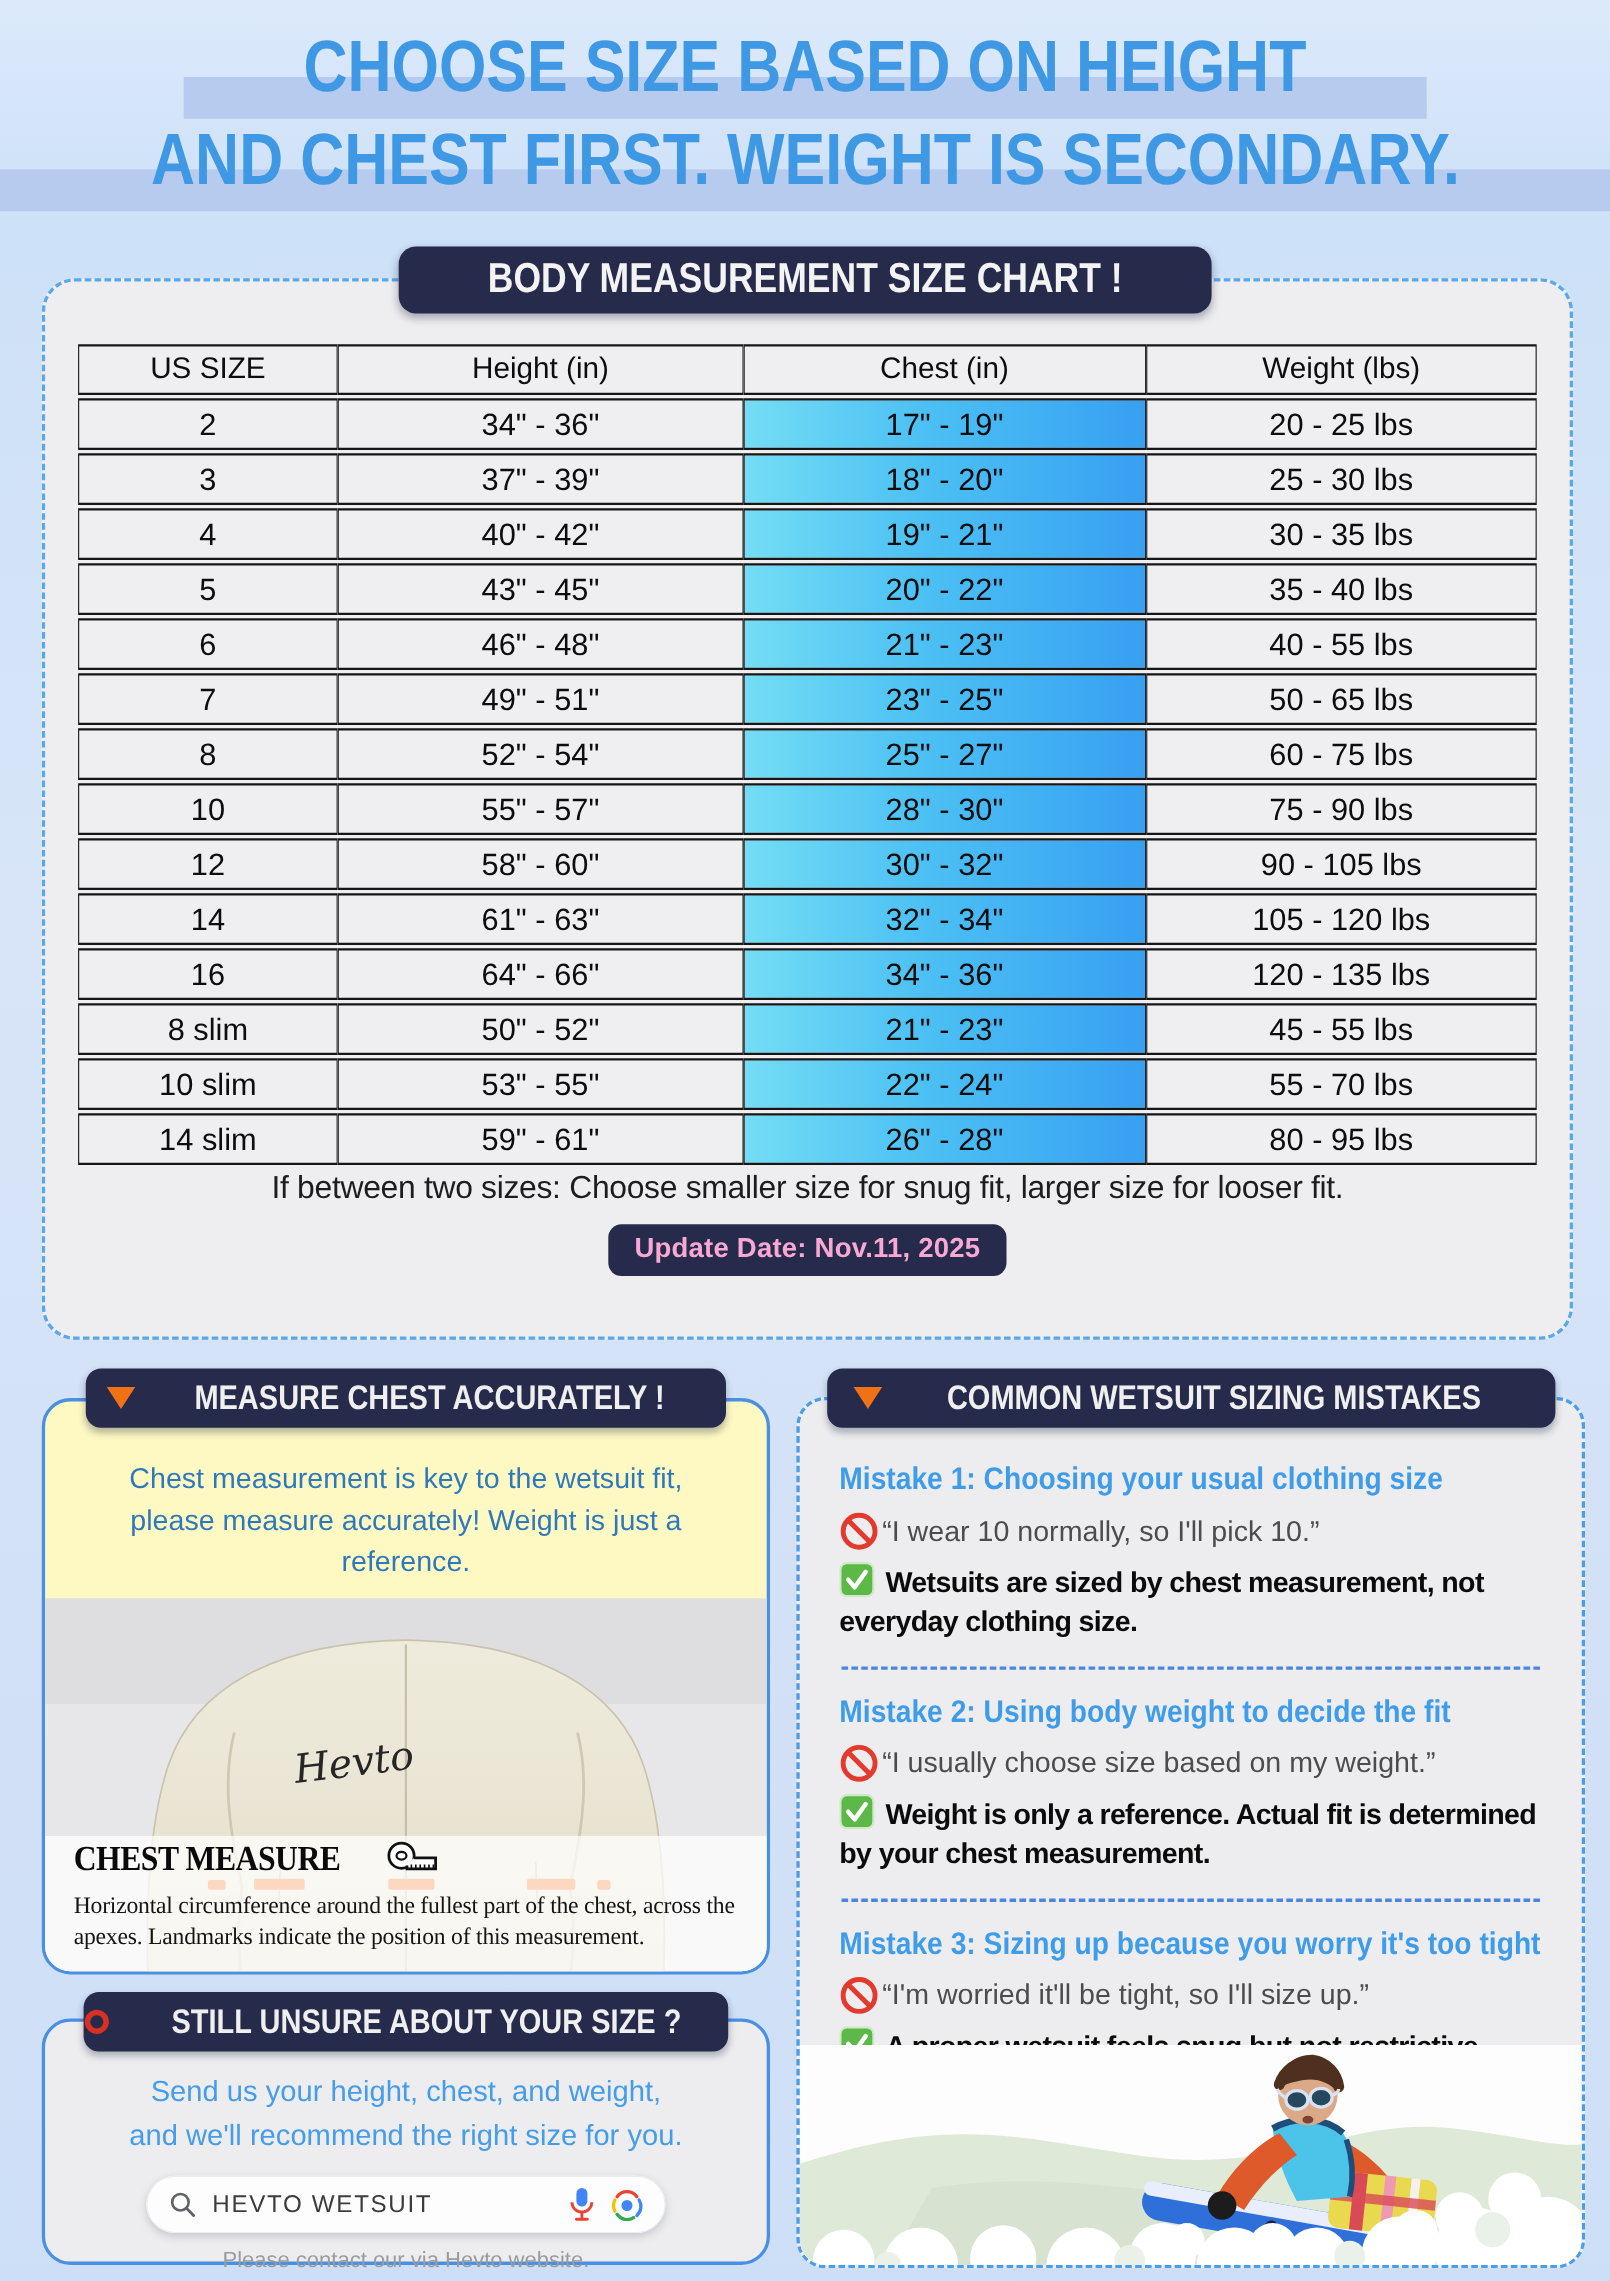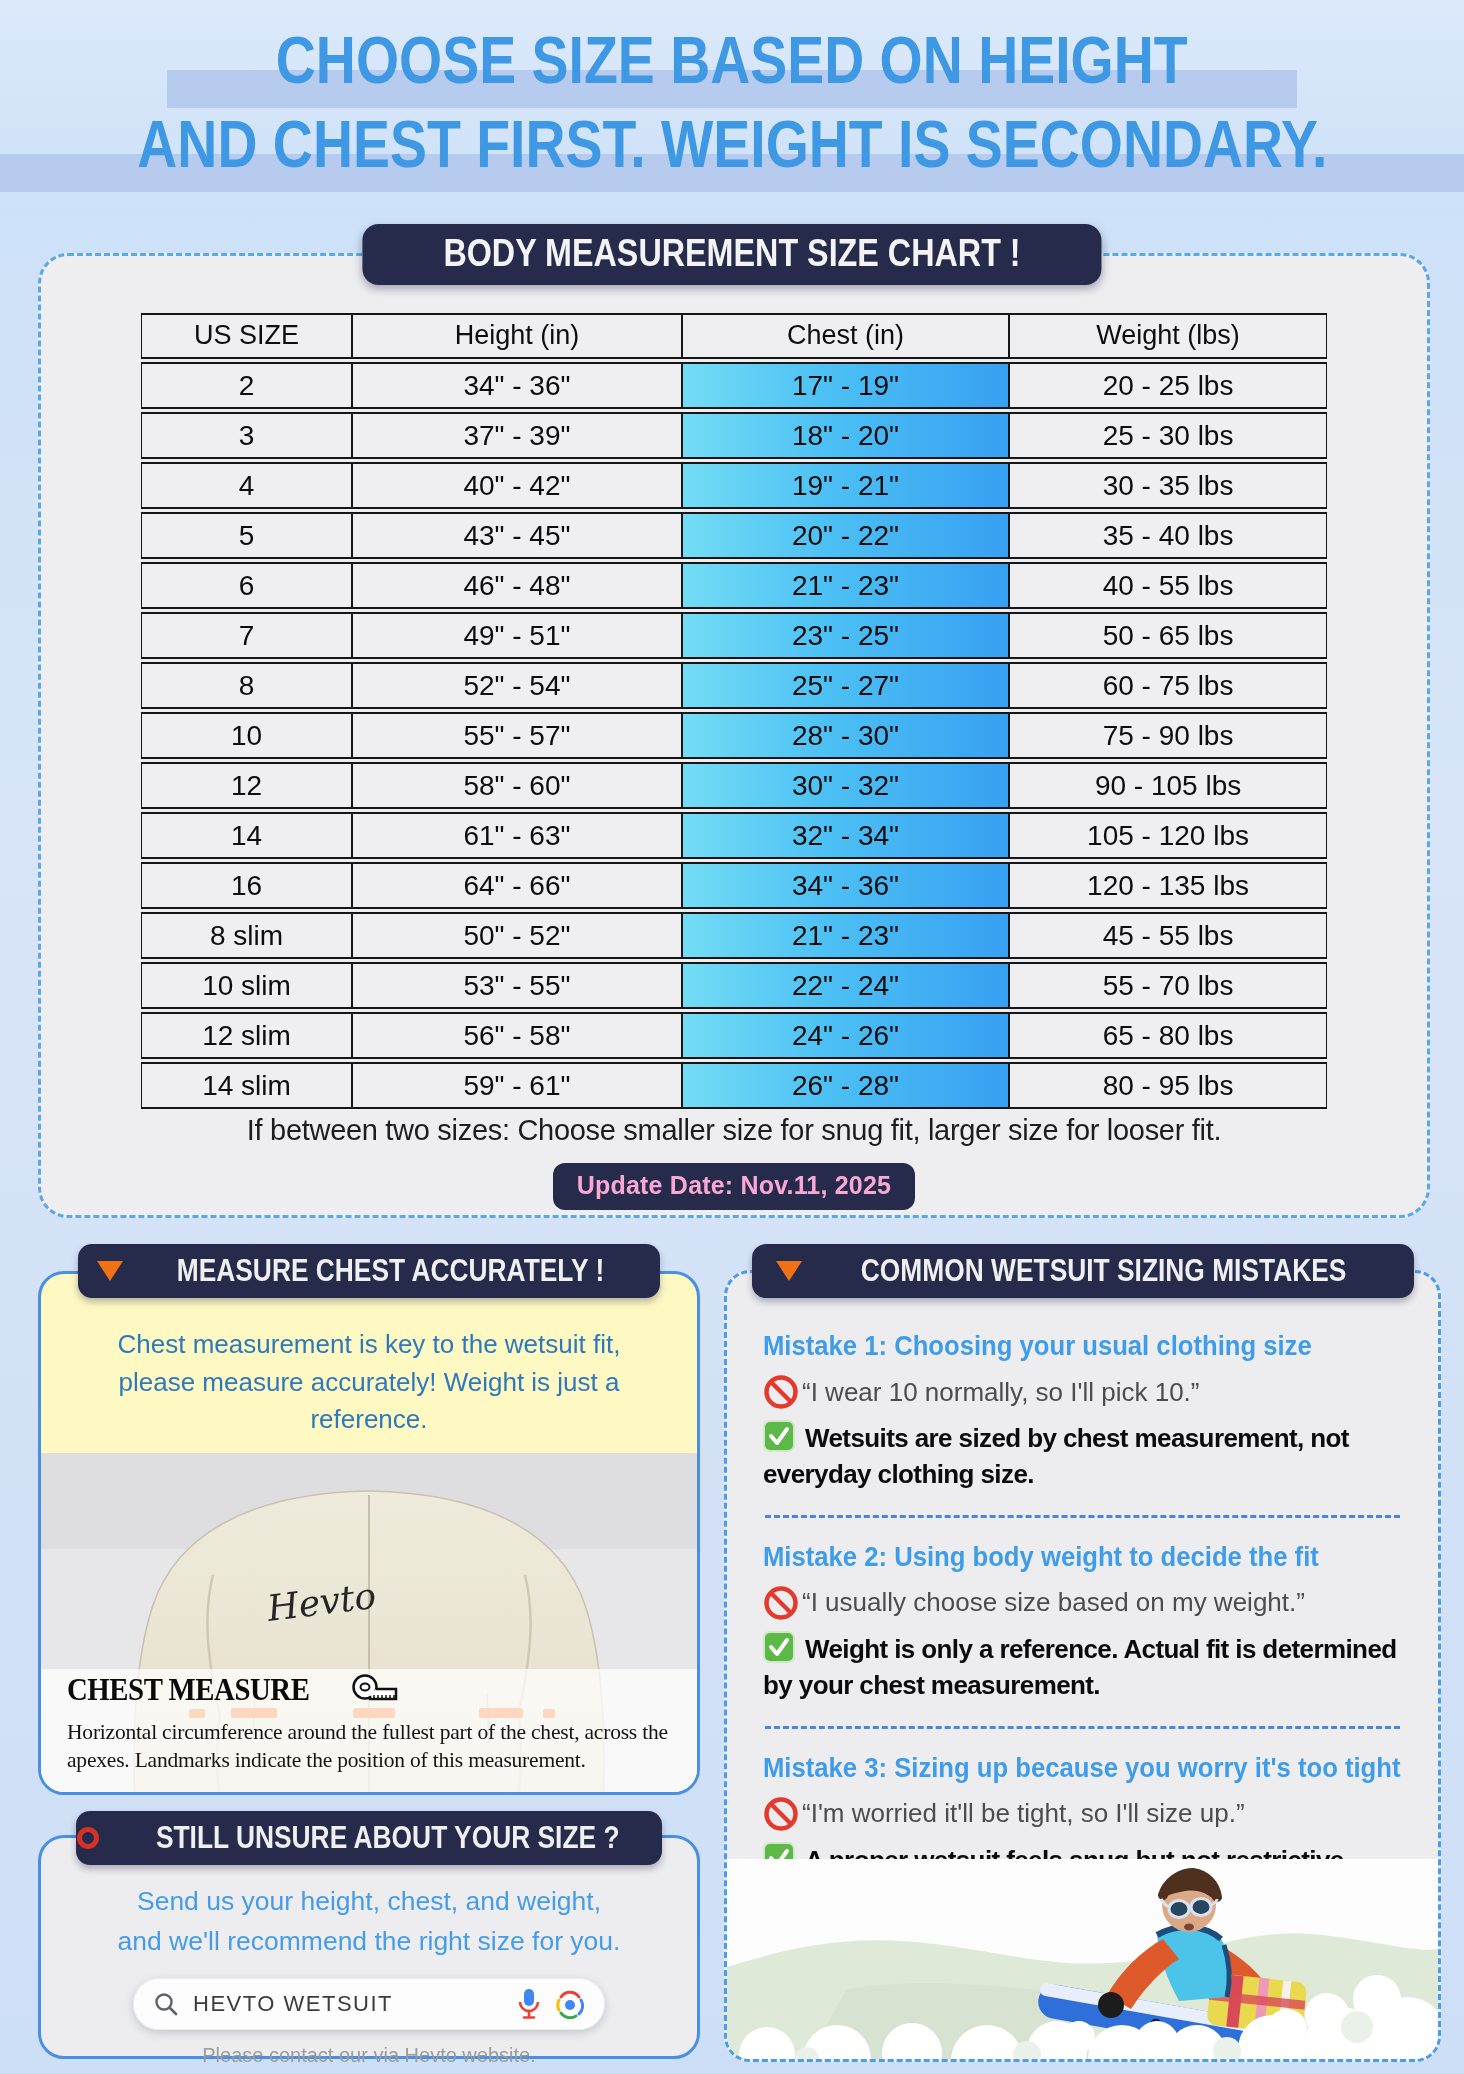--- a/index.html
+++ b/index.html
@@ -23,21 +23,21 @@
   .chart-panel {
     position:absolute; left:38px; top:253px; width:1392px; height:965px;
     background:#eeeef0; border:3px dashed #59a8e9; border-radius:30px; z-index:1;
   }
   .chart-badge {
     position:absolute; top:224px; left:50%; transform:translateX(-50%);
     background:#262b4b; color:#f3f3f3; border-radius:16px; padding:8px 30px 10px;
     z-index:3; box-shadow:0 4px 8px rgba(20,25,60,.35); white-space:nowrap;
   }
   .chart-badge span { display:inline-block; font-size:38px; font-weight:800; transform:scaleX(.85); letter-spacing:0; }
-  .size-table { margin:54px auto 0; border-collapse:separate; border-spacing:0 3px; width:1186px; }
+  .size-table { margin:54px auto 0; border-collapse:separate; border-spacing:0 3px; width:1326px; }
   .size-table th, .size-table td {
     border:2px solid #161616; border-left-width:1px; border-right-width:1px;
     background:#efeff1; text-align:center; font-size:28px; color:#0d0d0d; padding:4px 0;
     font-weight:400; line-height:1.25;
   }
   .size-table th { font-size:27px; font-weight:500; }
   .size-table td.chest-cell { background:linear-gradient(90deg,#74ddf5 0%,#4cc0f4 45%,#37a0f2 100%); }
   col.c-size { width:17.8%; } col.c-height { width:27.8%; } col.c-chest { width:27.6%; } col.c-weight { width:26.8%; }
   .chart-note { text-align:center; font-size:29px; color:#1d1d1d; margin-top:2px; letter-spacing:-0.3px; }
   .update-badge {
@@ -204,26 +204,20 @@
           <td>8 slim</td>
           <td>50" - 52"</td>
           <td class="chest-cell">21" - 23"</td>
           <td>45 - 55 lbs</td>
         </tr>
         <tr>
           <td>10 slim</td>
           <td>53" - 55"</td>
           <td class="chest-cell">22" - 24"</td>
           <td>55 - 70 lbs</td>
-        </tr>
-        <tr>
-          <td>12 slim</td>
-          <td>56" - 58"</td>
-          <td class="chest-cell">24" - 26"</td>
-          <td>65 - 80 lbs</td>
         </tr>
         <tr>
           <td>14 slim</td>
           <td>59" - 61"</td>
           <td class="chest-cell">26" - 28"</td>
           <td>80 - 95 lbs</td>
         </tr>
       </tbody>
   </table>
   <div class="chart-note">If between two sizes: Choose smaller size for snug fit, larger size for looser fit.</div>

